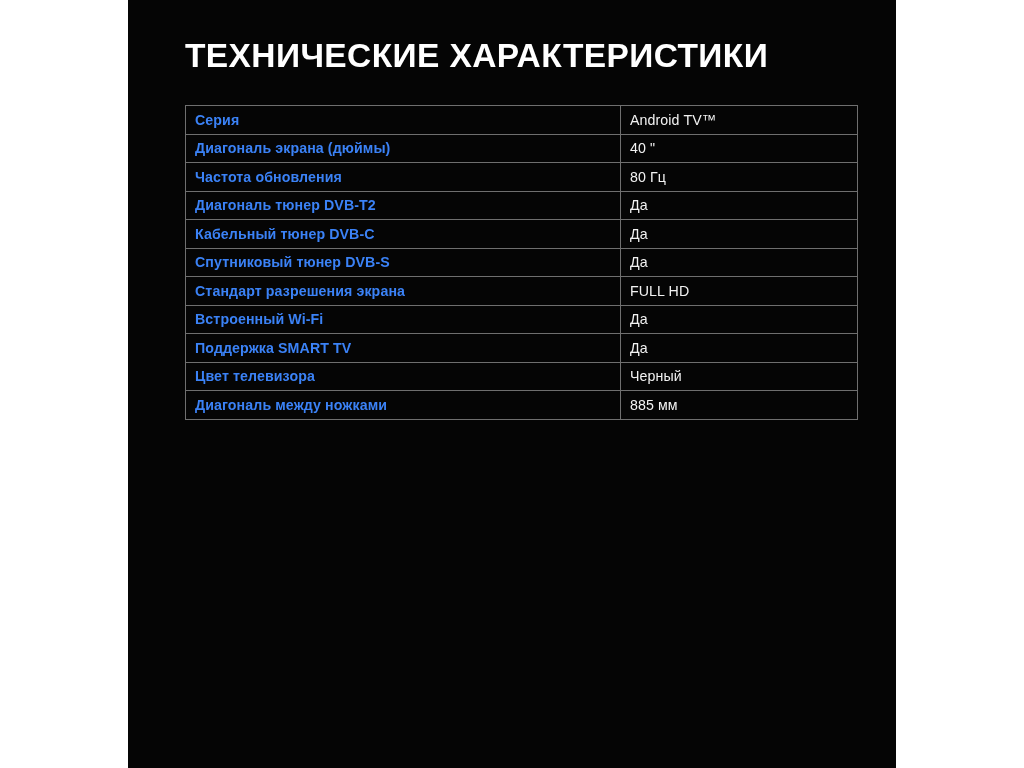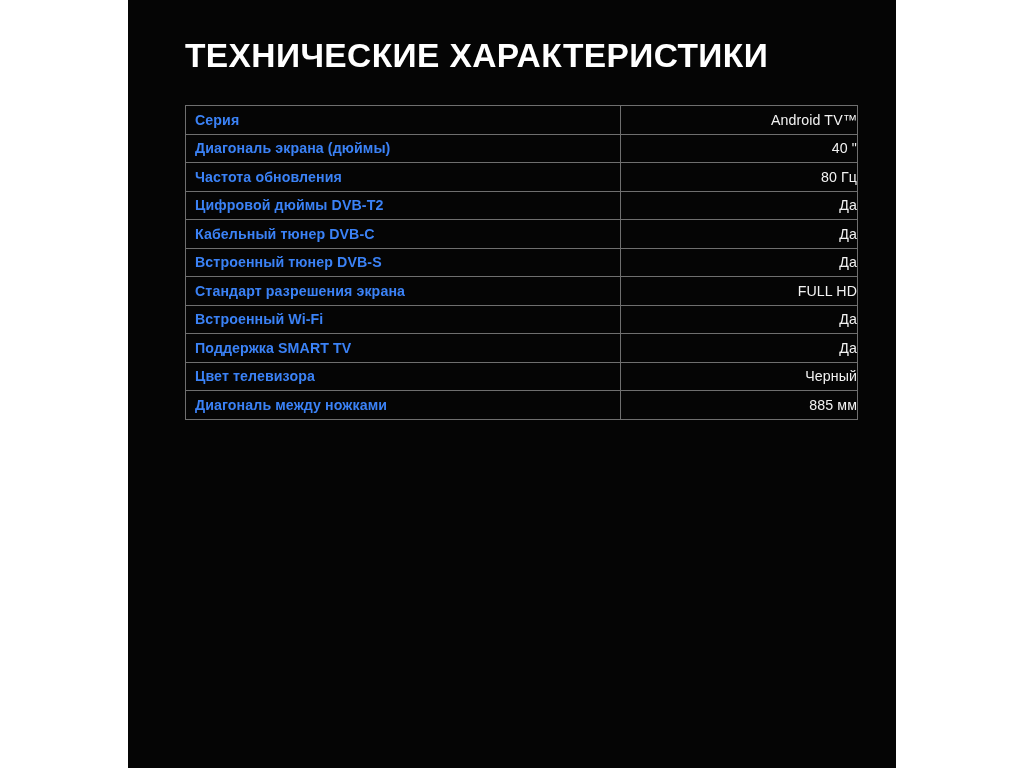--- a/index.html
+++ b/index.html
@@ -62,21 +62,20 @@
   .spec-table td.label {
     width: 425px;
     font-weight: bold;
     letter-spacing: 0.1px;
   }
   .spec-table td.value {
     width: 227px;
     font-weight: normal;
     color: #f2f2f2;
     letter-spacing: 0.1px;
-    text-align: right;
   }
 </style>
 </head>
 <body>
 
 <div class="page">
   <div class="panel">
 
     <div class="title">ТЕХНИЧЕСКИЕ ХАРАКТЕРИСТИКИ</div>
 
@@ -88,29 +87,29 @@
         </tr>
         <tr>
           <td class="label">Диагональ экрана (дюймы)</td>
           <td class="value">40 "</td>
         </tr>
         <tr>
           <td class="label">Частота обновления</td>
           <td class="value">80 Гц</td>
         </tr>
         <tr>
-          <td class="label">Цифровой дюймы DVB-T2</td>
+          <td class="label">Диагональ тюнер DVB-T2</td>
           <td class="value">Да</td>
         </tr>
         <tr>
           <td class="label">Кабельный тюнер DVB-C</td>
           <td class="value">Да</td>
         </tr>
         <tr>
-          <td class="label">Встроенный тюнер DVB-S</td>
+          <td class="label">Спутниковый тюнер DVB-S</td>
           <td class="value">Да</td>
         </tr>
         <tr>
           <td class="label">Стандарт разрешения экрана</td>
           <td class="value">FULL HD</td>
         </tr>
         <tr>
           <td class="label">Встроенный Wi-Fi</td>
           <td class="value">Да</td>
         </tr>

